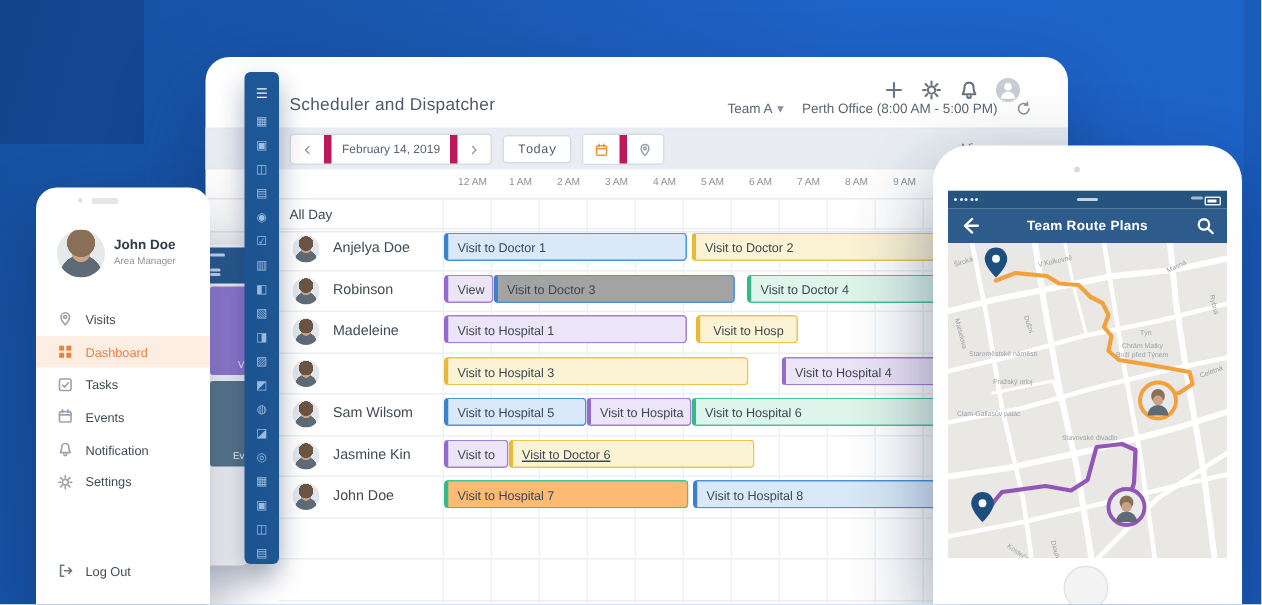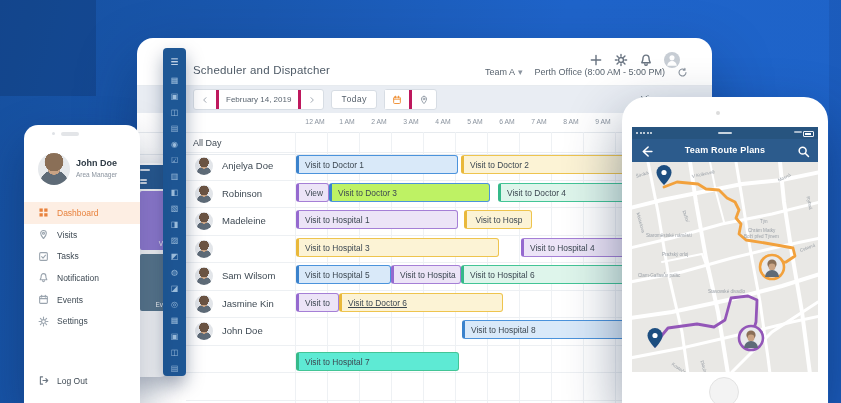--- a/index.html
+++ b/index.html
@@ -16,21 +16,21 @@
   .top-icons .tic{width:14px;height:14px;display:flex;align-items:center;justify-content:center;cursor:pointer;}
   .tic.avatar-ic{width:16px;height:16px;border-radius:50%;background:#c7cdd4;color:#fff;}
   .sch-title{position:absolute;left:56px;top:26px;font-size:11.5px;color:#4e5a66;letter-spacing:.2px;}
   .team-cluster{position:absolute;top:29px;left:300px;right:24px;display:flex;gap:12px;align-items:flex-start;justify-content:flex-end;font-size:9px;color:#5a6570;}
   .team-cluster .chev{color:#8a939e;margin-left:3px;}
   .hdr-divider{position:absolute;left:0;right:0;top:47px;height:1px;background:#e7ebef;}
 
   .toolbar{position:absolute;left:0;right:0;top:48px;height:27px;background:#e9edf3;display:flex;align-items:center;padding-left:56px;box-sizing:border-box;}
   .tb-group{display:flex;align-items:center;height:19px;background:#fff;border:1px solid #d7dde4;border-radius:3px;color:#5a6570;font-size:8.5px;}
   .tb-group .seg{padding:0 7px;display:flex;align-items:center;height:100%;cursor:pointer;}
-  .tb-group .seg + .seg{border-left:3px solid #be185d;}
+  .tb-group .seg + .seg{border-left:5px solid #be185d;}
   .tb-btn{display:flex;align-items:center;height:19px;background:#fff;border:1px solid #d7dde4;border-radius:3px;color:#525d68;font-size:8.5px;padding:0 9px;margin-left:7px;cursor:pointer;}
   .view-btn{position:absolute;right:40px;top:56px;font-size:9px;color:#5a6570;display:flex;gap:4px;align-items:center;cursor:pointer;}
 
   .timehead{position:absolute;left:0;right:0;top:75px;height:19px;}
   .timehead span{position:absolute;top:5px;width:32px;text-align:center;font-size:6.8px;color:#8a939e;}
   .allday{position:absolute;left:0;right:0;top:94px;height:21px;border-top:1px solid #e7ebef;border-bottom:1px solid #e7ebef;}
   .allday b{position:absolute;left:56px;top:5px;font-size:9px;font-weight:normal;color:#414b55;}
 
   .gridarea{position:absolute;left:0;right:0;top:94px;bottom:0;overflow:hidden;}
   .vline{position:absolute;top:0;bottom:0;width:1px;background:#eef1f4;}
@@ -221,21 +221,21 @@
         <div class="srow" style="top: 20px;">
           <div class="av"></div>
           <span class="name">Anjelya Doe</span>
           <div class="bar" style="left: 159px; width: 162px; background: rgb(217, 233, 249); border-color: rgb(75, 147, 220) rgb(75, 147, 220) rgb(75, 147, 220) rgb(58, 130, 204);">Visit to Doctor 1</div>
           <div class="bar" style="left: 324px; width: 200px; background: rgb(252, 243, 213); border-color: rgb(238, 196, 78) rgb(238, 196, 78) rgb(238, 196, 78) rgb(233, 184, 58);">Visit to Doctor 2</div>
         </div>
         <div class="srow" style="top: 47.5px;">
           <div class="av"></div>
           <span class="name">Robinson</span>
           <div class="bar" style="left: 159px; width: 33px; background: rgb(236, 228, 247); border-color: rgb(165, 127, 214) rgb(165, 127, 214) rgb(165, 127, 214) rgb(149, 105, 207);">View</div>
-          <div class="bar" style="left: 192px; width: 161px; background: #bef264; border-color: rgb(75, 147, 220) rgb(75, 147, 220) rgb(75, 147, 220) rgb(58, 130, 204);">Visit to Doctor 3</div>
+          <div class="bar" style="left: 192px; width: 161px; background: #a3a3a3; border-color: rgb(75, 147, 220) rgb(75, 147, 220) rgb(75, 147, 220) rgb(58, 130, 204);">Visit to Doctor 3</div>
           <div class="bar" style="left: 361px; width: 162px; background: rgb(222, 245, 235); border-color: rgb(67, 197, 150) rgb(67, 197, 150) rgb(67, 197, 150) rgb(53, 185, 137);">Visit to Doctor 4</div>
         </div>
         <div class="srow" style="top: 75px;">
           <div class="av"></div>
           <span class="name">Madeleine</span>
           <div class="bar" style="left: 159px; width: 162px; background: rgb(236, 228, 247); border-color: rgb(165, 127, 214) rgb(165, 127, 214) rgb(165, 127, 214) rgb(149, 105, 207);">Visit to Hospital 1</div>
           <div class="bar" style="left: 327px; width: 68px; background: rgb(252, 243, 213); border-color: rgb(238, 196, 78) rgb(238, 196, 78) rgb(238, 196, 78) rgb(233, 184, 58); text-align: center;">Visit to Hosp</div>
         </div>
         <div class="srow" style="top: 102.5px;">
           <div class="av"></div>
@@ -251,21 +251,21 @@
         </div>
         <div class="srow" style="top: 157.5px;">
           <div class="av"></div>
           <span class="name">Jasmine Kin</span>
           <div class="bar" style="left: 159px; width: 43px; background: rgb(236, 228, 247); border-color: rgb(165, 127, 214) rgb(165, 127, 214) rgb(165, 127, 214) rgb(149, 105, 207);">Visit to</div>
           <div class="bar" style="left: 202px; width: 164px; background: rgb(252, 243, 213); border-color: rgb(238, 196, 78) rgb(238, 196, 78) rgb(238, 196, 78) rgb(233, 184, 58); text-decoration: underline;">Visit to Doctor 6</div>
         </div>
         <div class="srow" style="top: 185px;">
           <div class="av"></div>
           <span class="name">John Doe</span>
-          <div class="bar" style="left: 159px; width: 163px; background: #5eead4; border-color: rgb(67, 197, 150) rgb(67, 197, 150) rgb(67, 197, 150) rgb(53, 185, 137); margin-top: 32px;">Visit to Hospital 7</div>
+          <div class="bar" style="left: 159px; width: 163px; background: #fdba74; border-color: rgb(67, 197, 150) rgb(67, 197, 150) rgb(67, 197, 150) rgb(53, 185, 137);">Visit to Hospital 7</div>
           <div class="bar" style="left: 325px; width: 198px; background: rgb(217, 233, 249); border-color: rgb(75, 147, 220) rgb(75, 147, 220) rgb(75, 147, 220) rgb(58, 130, 204);">Visit to Hospital 8</div>
         </div>
       </div>
   </section>
 
   <nav class="rail" id="rail">
       <span class="ric">☰</span>
       <span class="ric">▦</span>
       <span class="ric">▣</span>
       <span class="ric">◫</span>
@@ -303,65 +303,65 @@
       </div>
   </aside>
 
   <aside class="left-panel">
     <span class="notch-dot"></span>
     <span class="notch-pill"></span>
     <div class="lp-avatar"></div>
     <div class="lp-name">John Doe</div>
     <div class="lp-role">Area Manager</div>
     <div class="lp-menu" id="lpMenu">
+        <div class="lp-item">
+          <span class="mi-icon">
+            <svg width="100%" height="100%" viewBox="0 0 12 12" fill="none" stroke="currentColor" stroke-width="1.2" stroke-linecap="round" stroke-linejoin="round">
+              <path d="M6 1.6 C4.2 1.6 2.9 3 2.9 4.7 C2.9 7.1 6 10.4 6 10.4 S9.1 7.1 9.1 4.7 C9.1 3 7.8 1.6 6 1.6 Z"></path>
+              <circle cx="6" cy="4.7" r="1.1"></circle>
+            </svg>
+          </span>
+          <span class="mi-label">Visits</span>
+        </div>
         <div class="lp-item active">
           <span class="mi-icon">
             <svg width="100%" height="100%" viewBox="0 0 12 12" fill="none" stroke="currentColor" stroke-width="1.2" stroke-linecap="round" stroke-linejoin="round">
               <rect x="1.6" y="1.6" width="3.6" height="3.6" fill="currentColor" stroke="none"></rect>
               <rect x="6.8" y="1.6" width="3.6" height="3.6" fill="currentColor" stroke="none"></rect>
               <rect x="1.6" y="6.8" width="3.6" height="3.6" fill="currentColor" stroke="none"></rect>
               <rect x="6.8" y="6.8" width="3.6" height="3.6" fill="currentColor" stroke="none"></rect>
             </svg>
           </span>
           <span class="mi-label">Dashboard</span>
         </div>
         <div class="lp-item">
           <span class="mi-icon">
             <svg width="100%" height="100%" viewBox="0 0 12 12" fill="none" stroke="currentColor" stroke-width="1.2" stroke-linecap="round" stroke-linejoin="round">
-              <path d="M6 1.6 C4.2 1.6 2.9 3 2.9 4.7 C2.9 7.1 6 10.4 6 10.4 S9.1 7.1 9.1 4.7 C9.1 3 7.8 1.6 6 1.6 Z"></path>
-              <circle cx="6" cy="4.7" r="1.1"></circle>
-            </svg>
-          </span>
-          <span class="mi-label">Visits</span>
-        </div>
-        <div class="lp-item">
-          <span class="mi-icon">
-            <svg width="100%" height="100%" viewBox="0 0 12 12" fill="none" stroke="currentColor" stroke-width="1.2" stroke-linecap="round" stroke-linejoin="round">
               <rect x="1.8" y="1.8" width="8.4" height="8.4" rx="1.2"></rect>
               <path d="M4 6.2 L5.5 7.7 L8.2 4.6"></path>
             </svg>
           </span>
           <span class="mi-label">Tasks</span>
         </div>
         <div class="lp-item">
           <span class="mi-icon">
             <svg width="100%" height="100%" viewBox="0 0 12 12" fill="none" stroke="currentColor" stroke-width="1.2" stroke-linecap="round" stroke-linejoin="round">
-              <path d="M6 1.8 C4.2 1.8 3.4 3.2 3.4 4.8 C3.4 7 2.4 7.8 2.4 8.4 H9.6 C9.6 7.8 8.6 7 8.6 4.8 C8.6 3.2 7.8 1.8 6 1.8 Z M5 9.6 a1 1 0 0 0 2 0"></path>
-            </svg>
-          </span>
-          <span class="mi-label">Notification</span>
-        </div>
-        <div class="lp-item">
-          <span class="mi-icon">
-            <svg width="100%" height="100%" viewBox="0 0 12 12" fill="none" stroke="currentColor" stroke-width="1.2" stroke-linecap="round" stroke-linejoin="round">
               <rect x="1.8" y="2.6" width="8.4" height="7.6" rx="1"></rect>
               <path d="M1.8 5 H10.2 M4 1.4 V3.4 M8 1.4 V3.4"></path>
             </svg>
           </span>
           <span class="mi-label">Events</span>
+        </div>
+        <div class="lp-item">
+          <span class="mi-icon">
+            <svg width="100%" height="100%" viewBox="0 0 12 12" fill="none" stroke="currentColor" stroke-width="1.2" stroke-linecap="round" stroke-linejoin="round">
+              <path d="M6 1.8 C4.2 1.8 3.4 3.2 3.4 4.8 C3.4 7 2.4 7.8 2.4 8.4 H9.6 C9.6 7.8 8.6 7 8.6 4.8 C8.6 3.2 7.8 1.8 6 1.8 Z M5 9.6 a1 1 0 0 0 2 0"></path>
+            </svg>
+          </span>
+          <span class="mi-label">Notification</span>
         </div>
         <div class="lp-item">
           <span class="mi-icon">
             <svg width="100%" height="100%" viewBox="0 0 12 12" fill="none" stroke="currentColor" stroke-width="1.2" stroke-linecap="round" stroke-linejoin="round">
               <circle cx="6" cy="6" r="2.1"></circle>
               <path d="M6 1.2V2.7 M6 9.3V10.8 M1.2 6H2.7 M9.3 6H10.8 M2.6 2.6 L3.7 3.7 M8.3 8.3 L9.4 9.4 M2.6 9.4 L3.7 8.3 M8.3 3.7 L9.4 2.6"></path>
             </svg>
           </span>
           <span class="mi-label">Settings</span>
         </div>

